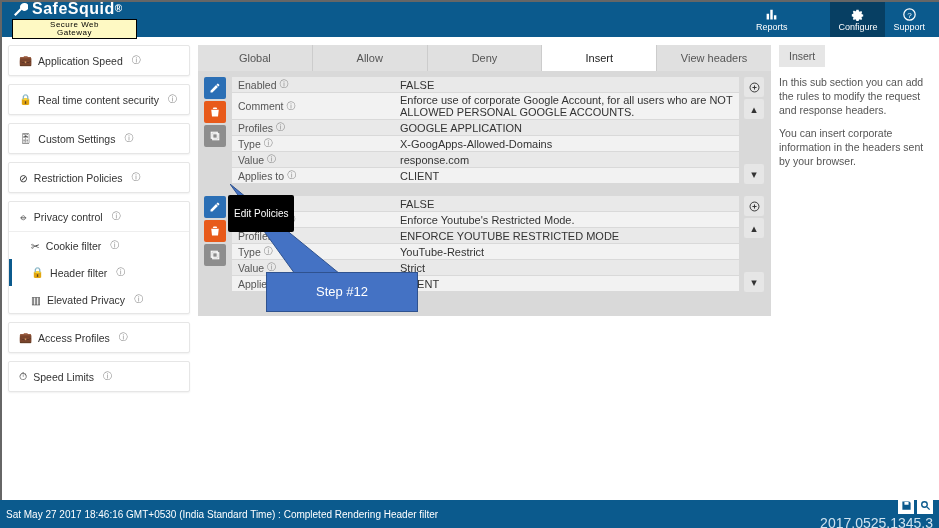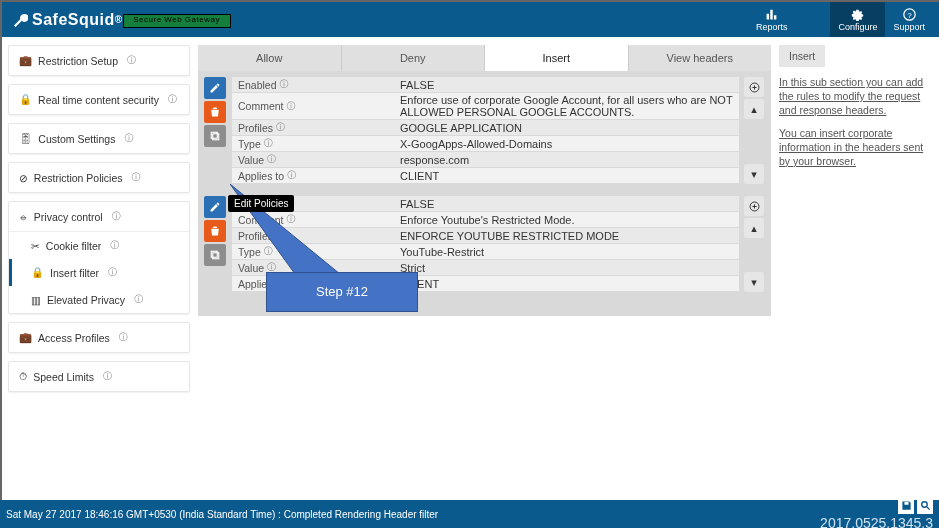--- a/index.html
+++ b/index.html
@@ -1,21 +1,21 @@
 <!DOCTYPE html>
 <html><head>
 <meta charset="utf-8">
 <style>
   * { box-sizing: border-box; margin: 0; padding: 0; }
   html, body { width: 939px; height: 528px; font-family: Arial, sans-serif; font-size: 11px; overflow: hidden; background: #fff; border: 1px solid #666; }
   .topbar { height: 35px; background: #0b5a8d; display: flex; align-items: center; justify-content: space-between; color: #fff; padding: 0 6px 0 10px; }
-  .logo { display: flex; flex-direction: row; line-height: 1; }
+  .logo { display: flex; flex-direction: column; line-height: 1; }
   .logo-main { display: flex; align-items: center; font-size: 16px; font-weight: bold; letter-spacing: 0.5px; }
   .logo-main svg { margin-right: 4px; }
-  .logo-sub { background: #15803d; color: #000; font-size: 8px; padding: 1px 0; margin-top: 2px; border: 1px solid #000; width: 108px; text-align: center; letter-spacing: 0.5px; }
+  .logo-sub { background: #fef9c3; color: #000; font-size: 8px; padding: 1px 19px; margin-top: 2px; border: 1px solid #000; width: 125px; text-align: center; letter-spacing: 0.5px; }
   .topbar-right { display: flex; align-items: stretch; height: 100%; }
   .top-btn { display: flex; flex-direction: column; align-items: center; justify-content: center; padding: 0 8px; color: #fff; font-size: 9px; cursor: pointer; }
   .top-btn.active { background: #073f63; margin-left: 35px; }
   .top-btn svg { margin-bottom: 1px; }
   .main { display: flex; height: 460px; }
   .sidebar { width: 188px; padding: 8px 0 0 6px; }
   .side-group { background: #fff; border: 1px solid #e6e6e6; border-radius: 2px; margin-bottom: 8px; padding: 8px 10px; font-size: 10.5px; color: #333; box-shadow: 0 1px 2px rgba(0,0,0,0.06); }
   .side-group.nopad { padding: 0; }
   .side-item { padding: 8px 10px; display: flex; align-items: center; }
   .side-label { display: flex; align-items: center; gap: 6px; }
@@ -37,27 +37,27 @@
   .act-copy { background: #8d8d8d; }
   .rule-body { flex: 1; margin: 0 4px; }
   .rule-row { display: flex; background: #e9e9e9; border-bottom: 1px solid #d9d9d9; min-height: 16px; padding: 1px 0; }
   .rule-row:nth-child(even) { background: #f2f2f2; }
   .rule-key { width: 162px; padding: 0 6px; color: #555; font-size: 10.5px; display: flex; align-items: center; }
   .rule-val { flex: 1; padding: 0 6px; color: #333; font-size: 11px; display: flex; align-items: center; }
   .rule-side { width: 22px; display: flex; flex-direction: column; gap: 2px; align-items: center; }
   .side-btn { width: 20px; height: 20px; background: #e6e6e6; display: flex; align-items: center; justify-content: center; cursor: pointer; border-radius: 2px; color: #333; }
   .right { width: 164px; padding: 8px 8px 0 4px; font-size: 10.5px; color: #555; }
   .insert-btn { background: #e6e6e6; padding: 5px 10px; display: inline-block; margin-bottom: 8px; color: #555; cursor: default; }
-  .right p { margin-bottom: 8px; line-height: 1.35; text-decoration: underline; }
+  .right p { margin-bottom: 8px; line-height: 1.35; }
   .footer { position: absolute; bottom: 0; left: 0; right: 0; height: 28px; background: #0b5a8d; color: #fff; display: flex; align-items: center; justify-content: space-between; font-size: 10px; padding: 0 6px; }
   .footer-right { display: flex; align-items: flex-end; flex-direction: column; gap: 1px; }
   .footer-icons { display: flex; gap: 3px; }
   .f-icon { width: 16px; height: 16px; background: #fff; color: #0b5a8d; display: flex; align-items: center; justify-content: center; cursor: pointer; }
   .ver { font-size: 14px; color: #cfe2ef; text-align: right; }
-  .tooltip { position: absolute; background: #000; color: #fff; font-size: 10px; padding: 3px 6px; border-radius: 2px; z-index: 20; }
+  .tooltip { position: absolute; background: #000; color: #fff; font-size: 10px; padding: 13px 6px; border-radius: 2px; z-index: 20; }
   .callout { position: absolute; z-index: 15; }
   .callout-box { background: #4472c4; color: #fff; border: 1px solid #2f528f; padding: 10px 14px; text-align: center; font-size: 13px; line-height: 1.4; width: 152px; }
   .callout svg { position: absolute; }
   .ico { display:inline-flex; align-items:center; justify-content:center; }
 </style>
 </head>
 <body>
 
 <div class="topbar">
   <div class="logo">
@@ -91,21 +91,21 @@
       <span>Support</span>
     </div>
   </div>
 </div>
 
 <div class="main">
   <div class="sidebar">
     <div class="side-group">
       <span class="side-label">
           <span class="ico">💼</span>
-          <span>Restriction Setup</span>
+          <span>Application Speed</span>
           <span class="info">ⓘ</span>
         </span>
     </div>
     <div class="side-group">
       <span class="side-label">
           <span class="ico">🔒</span>
           <span>Real time content security</span>
           <span class="info">ⓘ</span>
         </span>
     </div>
@@ -132,21 +132,21 @@
           </span>
       </div>
       <div class="sub-items">
         <div class="sub-item">
             <span class="ico">✂</span>
             <span>Cookie filter</span>
             <span class="info">ⓘ</span>
           </div>
         <div class="sub-item active">
             <span class="ico">🔒</span>
-            <span>Insert filter</span>
+            <span>Header filter</span>
             <span class="info">ⓘ</span>
           </div>
         <div class="sub-item">
             <span class="ico">▥</span>
             <span>Elevated Privacy</span>
             <span class="info">ⓘ</span>
           </div>
       </div>
     </div>
     <div class="side-group">
@@ -160,20 +160,21 @@
       <span class="side-label">
           <span class="ico">⏱</span>
           <span>Speed Limits</span>
           <span class="info">ⓘ</span>
         </span>
     </div>
   </div>
 
   <div class="center">
     <div class="tabs">
+      <div class="tab">Global</div>
       <div class="tab">Allow</div>
       <div class="tab">Deny</div>
       <div class="tab active">Insert</div>
       <div class="tab">View headers</div>
     </div>
 
     <div class="rules-area">
 
       <div class="rule">
         <div class="rule-actions">

